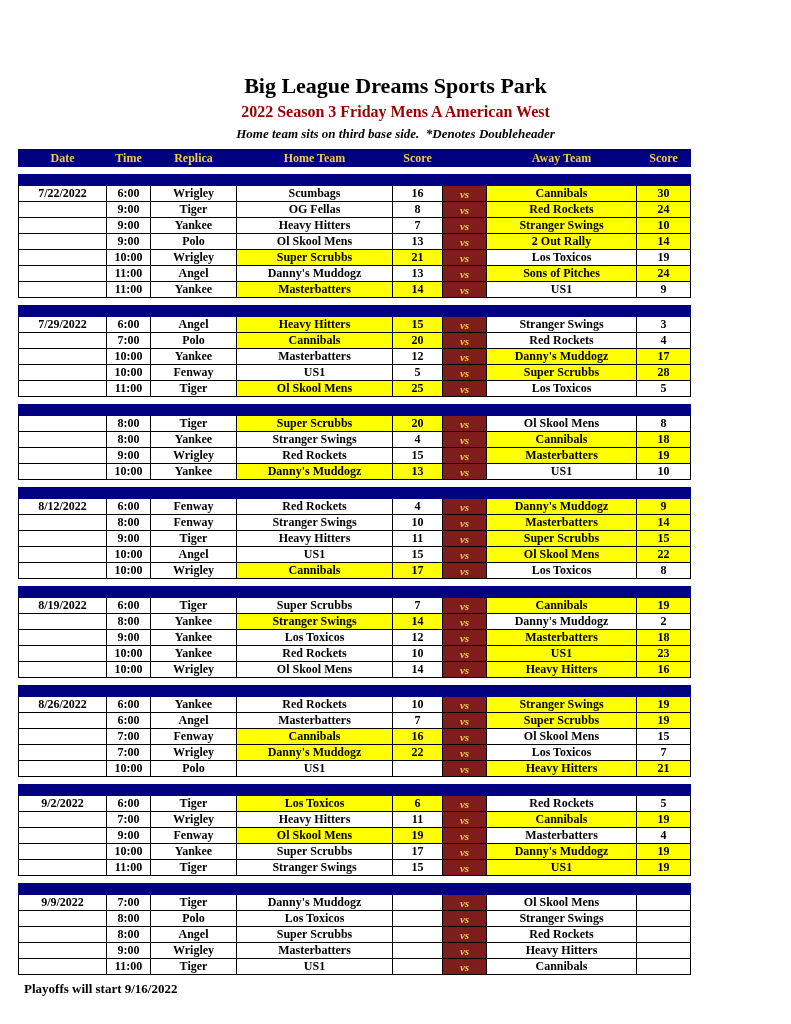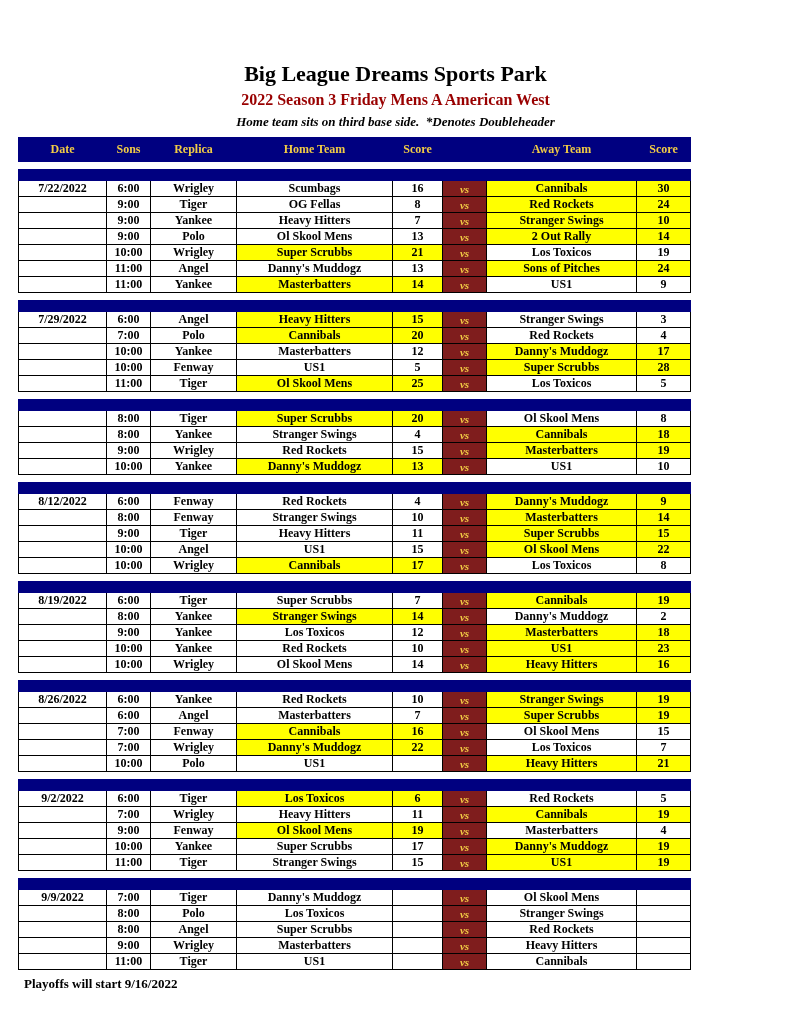--- a/index.html
+++ b/index.html
@@ -4,21 +4,21 @@
 <style>
   * { box-sizing: border-box; }
   html, body { margin: 0; padding: 0; }
   body {
     width: 791px;
     height: 1024px;
     background: #ffffff;
     font-family: "Liberation Serif", "DejaVu Serif", serif;
     overflow: hidden;
   }
-  .page { padding-top: 62px; }
+  .page { padding-top: 62px; margin-top: 12px; }
   .title {
     text-align: center;
     font-size: 22px;
     font-weight: bold;
     color: #000000;
     line-height: 24px;
   }
   .subtitle {
     text-align: center;
     font-size: 16px;
@@ -51,21 +51,21 @@
   col.c-home   { width: 156px; }
   col.c-hscore { width: 50px; }
   col.c-vs     { width: 44px; }
   col.c-away   { width: 150px; }
   col.c-ascore { width: 54px; }
   table.sched th {
     background: #000080;
     color: #f2cc45;
     font-size: 12px;
     font-weight: bold;
-    height: 24px;
+    height: 17px;
     padding: 0;
     border: 1px solid #000080;
   }
   table.sched td {
     border: 1px solid #000000;
     font-size: 12px;
     color: #000000;
     text-align: center;
     height: 15px;
     padding: 0 2px;
@@ -114,21 +114,21 @@
         <col class="c-replica">
         <col class="c-home">
       <col class="c-hscore">
         <col class="c-vs">
         <col class="c-away">
         <col class="c-ascore">
     </colgroup>
     <thead>
       <tr>
         <th>Date</th>
-        <th>Sons</th>
+        <th>Time</th>
         <th>Replica</th>
         <th>Home Team</th>
         <th>Score</th>
         <th></th>
         <th>Away Team</th>
         <th>Score</th>
       </tr>
     </thead>
     <tbody>
         <tr class="spacer">

